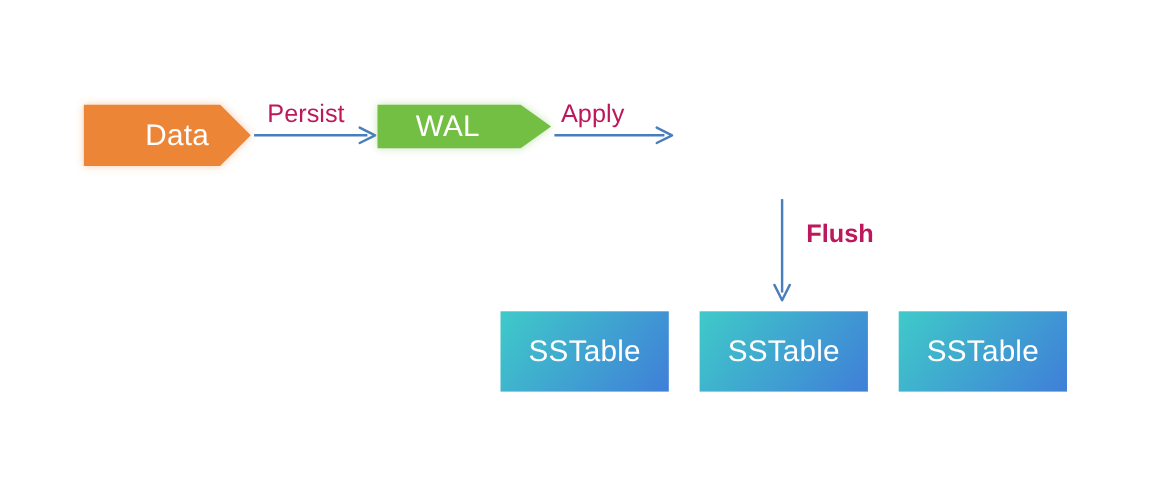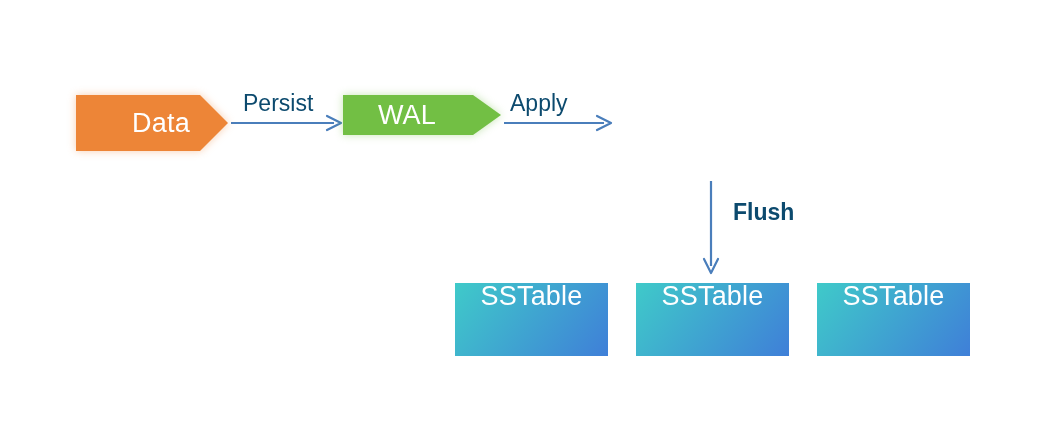--- a/index.html
+++ b/index.html
@@ -46,30 +46,31 @@
     line-height: 1;
     letter-spacing: 0.2px;
     white-space: nowrap;
     
     transform: translateX(-9px);
   }
 
   
   .edge-label {
     position: absolute;
-    color: #0c4a6e;
+    color: #be185d;
     font-size: 23px;
     line-height: 1;
     white-space: nowrap;
   }
 
   
   .sstable {
     position: absolute;
     display: flex;
+    align-items: center;
     justify-content: center;
     background: linear-gradient(128deg, #3fcac9 0%, #44c6cb 22%, #46b4cf 50%, #459fd2 74%, #3f7fd8 100%);
   }
   .sstable-label {
     color: #ffffff;
     font-size: 27px;
     line-height: 1;
     white-space: nowrap;
     letter-spacing: 0.2px;
   }

